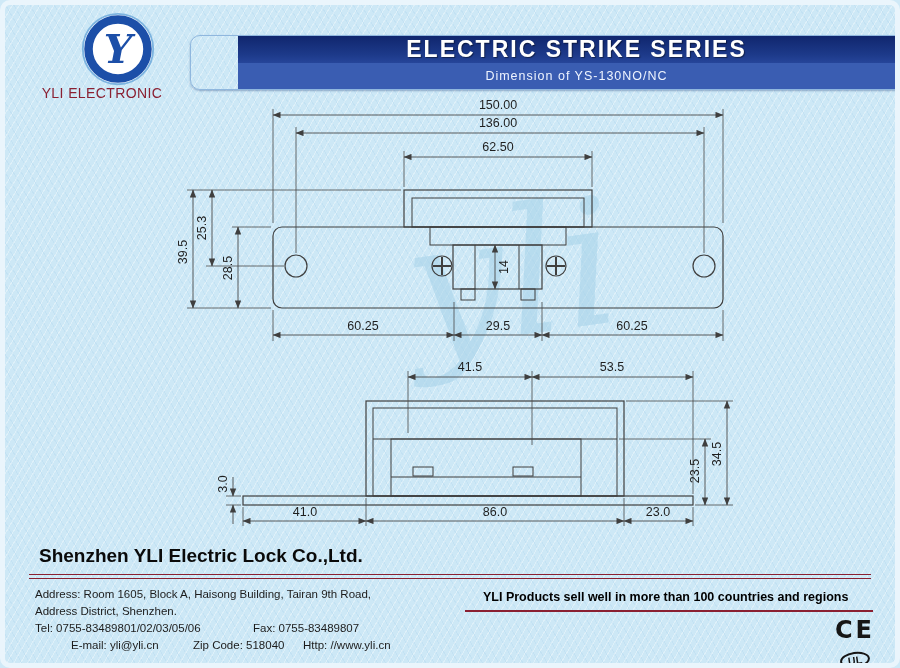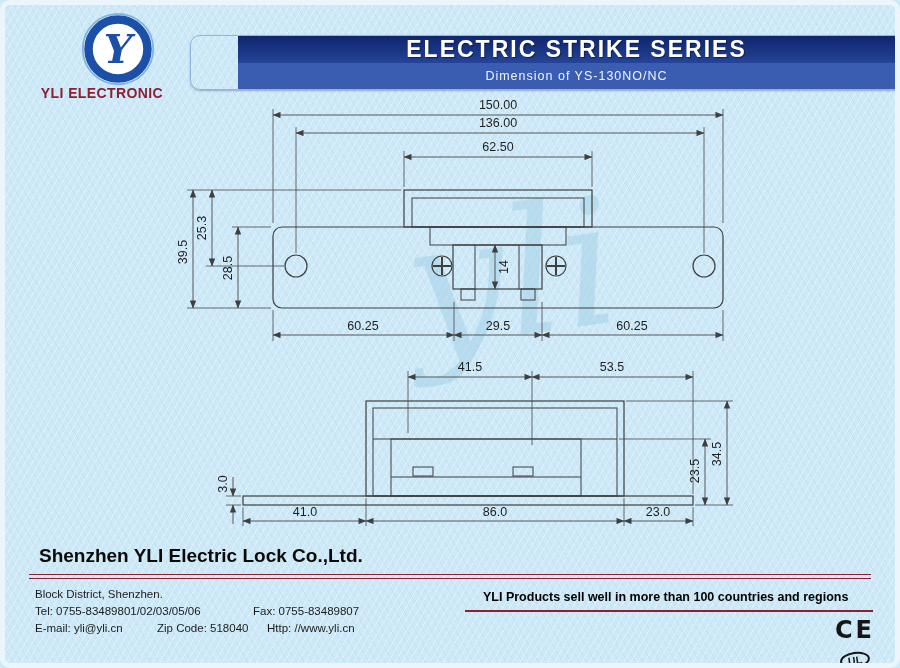--- a/index.html
+++ b/index.html
@@ -6,21 +6,21 @@
   body{width:900px;height:668px;font-family:"Liberation Sans",sans-serif;}
   .page{position:relative;width:900px;height:668px;box-sizing:border-box;
     background-color:#cde8f6;
     background-image:
       repeating-linear-gradient(120deg, rgba(255,255,255,0.35) 0px, rgba(255,255,255,0.35) 1px, transparent 1px, transparent 6px),
       repeating-linear-gradient(60deg, rgba(176,214,238,0.35) 0px, rgba(176,214,238,0.35) 1px, transparent 1px, transparent 7px);
     border:5px solid #eaf5fc;border-radius:10px;overflow:hidden;}
   
   .logo{position:absolute;left:67px;top:6px;width:92px;height:78px;}
   .brand{position:absolute;left:8px;top:80px;width:178px;text-align:center;
-    font-size:14px;font-weight:bold;color:#8a2032;letter-spacing:0.4px;}
+    font-size:14px;font-weight:normal;color:#8a2032;letter-spacing:0.4px;}
   .banner{position:absolute;left:185px;top:30px;width:677px;height:53px;display:flex;flex-direction:column;
     border:1px solid #8fb7de;border-radius:10px;overflow:hidden;box-shadow:0 1px 2px rgba(20,50,110,0.35);padding-left:47px;}
   .banner-title{flex:1;display:flex;align-items:center;justify-content:center;
     background:linear-gradient(180deg,#10266e 0%,#1d3a8a 70%,#26459a 100%);
     color:#ffffff;font-size:23px;font-weight:bold;letter-spacing:2px;text-shadow:1px 1px 1px rgba(0,0,0,0.45);}
   .banner-sub{height:32px;display:flex;align-items:center;justify-content:center;
     background:#3a5db2;color:#eef4ff;font-size:12.5px;letter-spacing:1px;}
   
   .drawing{position:absolute;left:0;top:0;width:900px;height:668px;}
   .ol{fill:none;stroke:#3f3f3f;stroke-width:1.2;}
@@ -29,21 +29,21 @@
   .dim{stroke:#4a4a4a;stroke-width:0.9;}
   .dt{font:12.5px "Liberation Sans",sans-serif;fill:#1f1f1f;text-anchor:middle;}
   .wm{font-family:"DejaVu Serif",serif;font-style:italic;fill:#a9d4ea;opacity:0.6;}
   
   .company{position:absolute;left:34px;top:540px;font-size:19px;font-weight:bold;color:#0a0a0a;}
   .divider{position:absolute;left:24px;right:24px;top:569px;height:3px;
     border-top:1.5px solid #8a2032;border-bottom:1.5px solid #8a2032;}
   .addr{position:absolute;left:30px;top:581px;width:445px;font-size:11.5px;color:#1c1c1c;line-height:17px;}
   .addr .row{white-space:nowrap;}
   .addr .tel{display:inline-block;width:218px;}
-  .addr .email{display:inline-block;width:122px;}
+  .addr .email{display:inline-block;width:122px;margin-left:36px;}
   .addr .zip{display:inline-block;width:110px;}
   .slogan{position:absolute;left:478px;top:585px;width:402px;font-size:12.5px;font-weight:bold;color:#000;}
   .slogan-line{position:absolute;left:460px;right:22px;top:605px;border-top:2px solid #8a2032;}
   .certs{position:absolute;right:20px;top:611px;display:flex;align-items:center;gap:8px;height:30px;flex-direction:column;}
   .ce{font-size:24px;font-weight:bold;color:#161616;letter-spacing:3px;font-family:"DejaVu Sans",sans-serif;}
   .ul-mark{width:26px;height:26px;border:2px solid #161616;border-radius:50%;display:flex;align-items:center;justify-content:center;
     font-size:10.5px;font-weight:bold;color:#161616;transform:rotate(-8deg);}
   .ma-mark{width:32px;height:24px;border:2px solid #161616;border-radius:50%;display:flex;align-items:center;justify-content:center;
     font-size:11px;font-weight:bold;color:#161616;}
 </style>
@@ -185,21 +185,22 @@
         <text class="dt" x="490" y="511">86.0</text>
         <text class="dt" x="653" y="511">23.0</text>
       </g>
     </g>
   </svg>
 
   <div class="company">Shenzhen YLI Electric Lock Co.,Ltd.</div>
   <div class="divider"></div>
 
   <div class="addr">
-    <div class="row">Block District, Shenzhen.</div>
+    <div class="row">Address: Room 1605, Block A, Haisong Building, Tairan 9th Road,</div>
+    <div class="row">Address District, Shenzhen.</div>
     <div class="row">
       <span class="tel">Tel: 0755-83489801/02/03/05/06</span><span>Fax: 0755-83489807</span>
     </div>
     <div class="row">
       <span class="email">E-mail: yli@yli.cn</span><span class="zip">Zip Code: 518040</span><span>Http: //www.yli.cn</span>
     </div>
   </div>
 
   <div class="slogan">YLI Products sell well in more than 100 countries and regions</div>
   <div class="slogan-line"></div>

